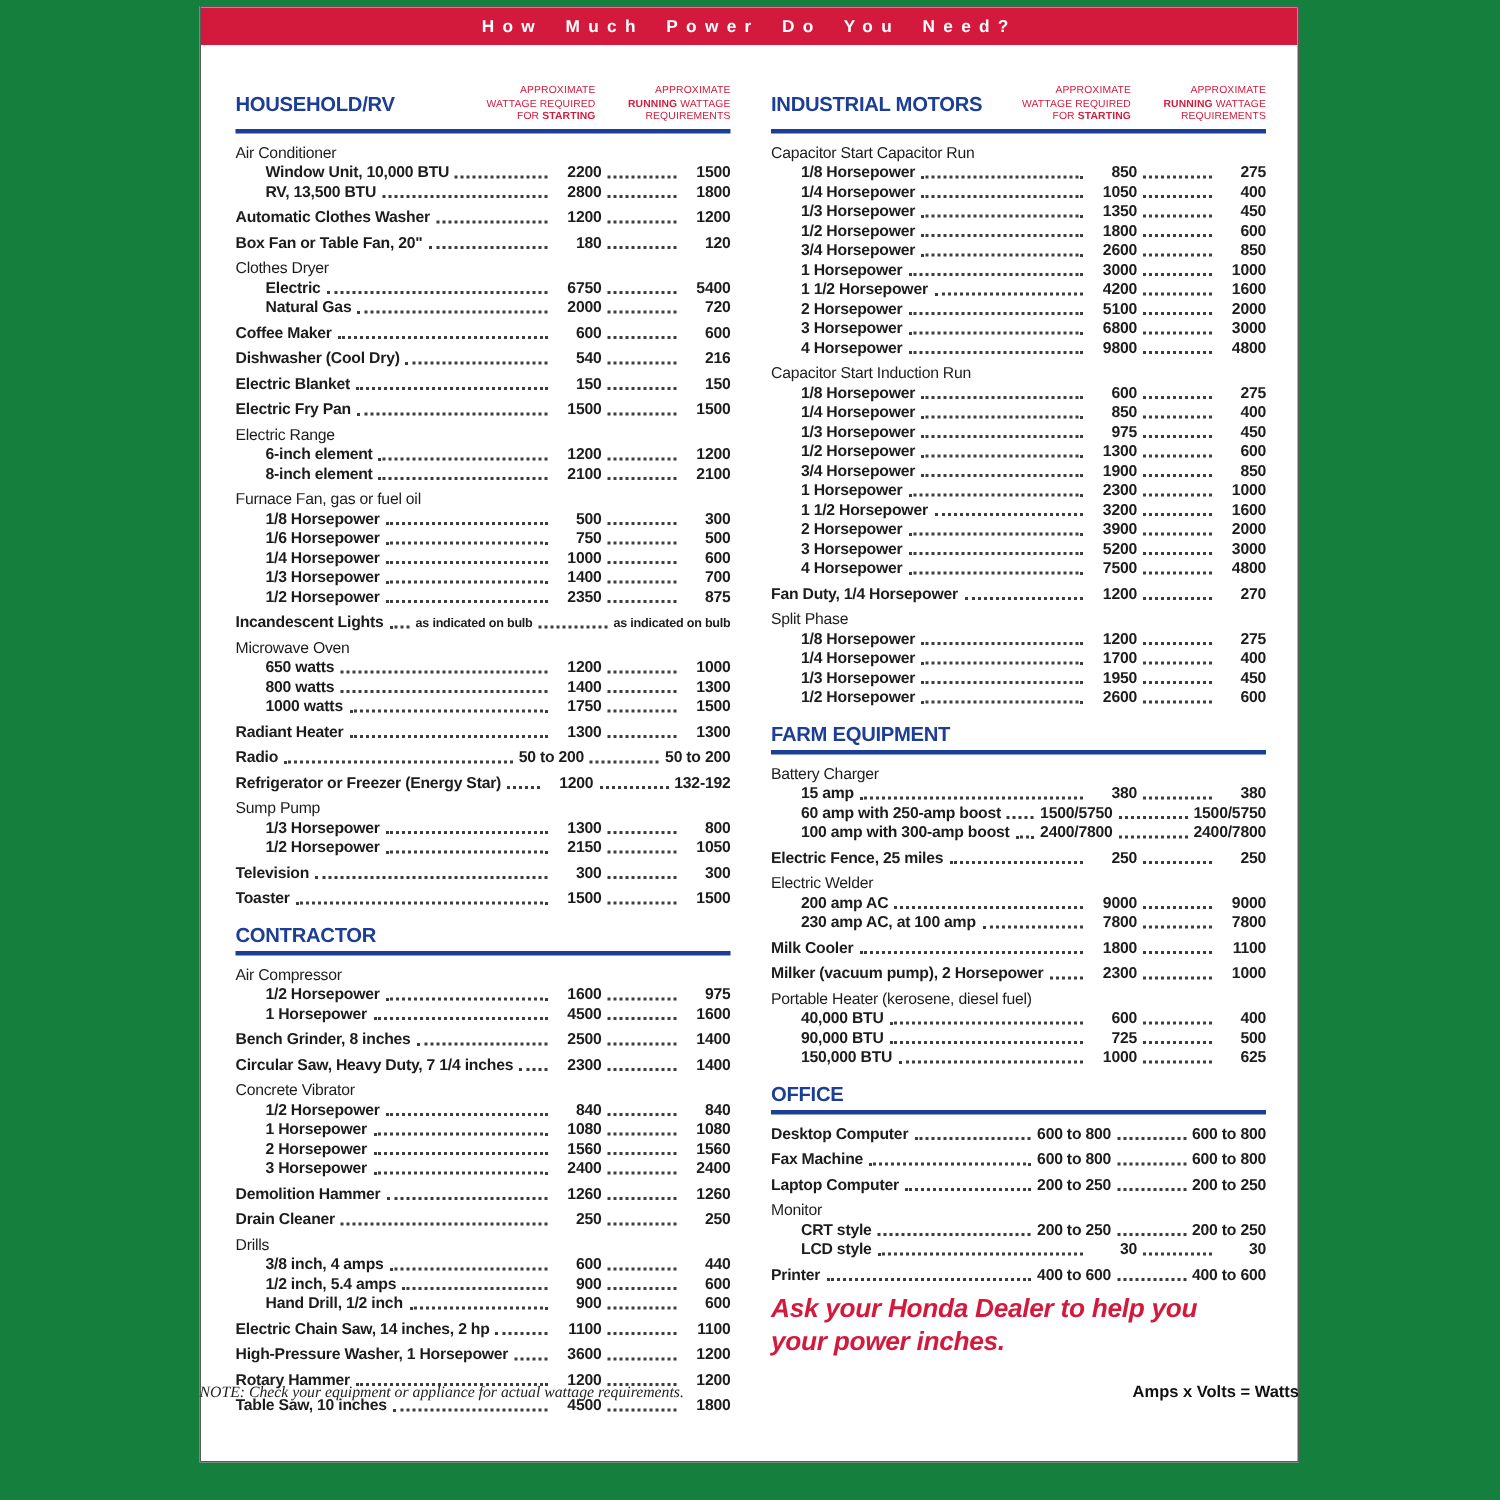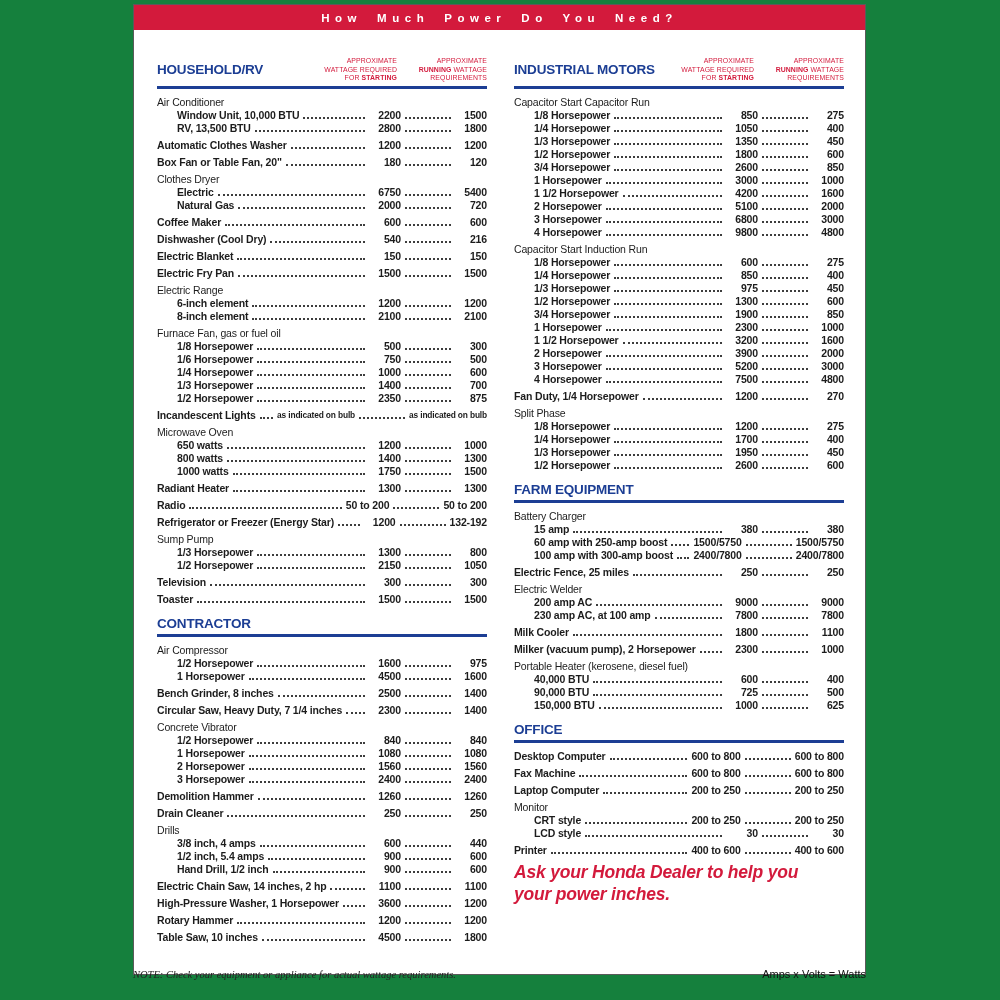--- a/index.html
+++ b/index.html
@@ -28,24 +28,24 @@
        line-height:13px;letter-spacing:-.15px;white-space:nowrap;overflow:hidden;}
   .row .label{flex:0 0 auto;}
   .row.indent .label{padding-left:20px;}
   .row .dots{flex:1 1 10px;min-width:8px;border-bottom:2px dotted var(--dots);margin:0 4px 3px;}
   .row .dots2{flex:0 1 46px;}
   .row .val{flex:0 0 auto;text-align:right;min-width:32px;}
   .row .val.long{font-size:8.4px;min-width:0;}
   .group-label{font-size:10.5px;font-weight:normal;line-height:13px;letter-spacing:-.15px;}
   .message{margin-top:0;color:var(--red);font-weight:bold;font-style:italic;
            font-size:17.5px;line-height:22.5px;letter-spacing:-.2px;}
-  .footer{position:absolute;left:133px;width:733px;top:968px;display:flex;
+  .footer{position:absolute;left:133px;width:733px;top:922px;display:flex;
           justify-content:space-between;align-items:baseline;}
   .note{font-family:"Liberation Serif",serif;font-style:italic;font-size:10.5px;color:#222;}
-  .formula{font-weight:normal;font-size:11px;color:#111;margin-left:12px;}
+  .formula{font-weight:bold;font-size:11px;color:#111;margin-left:12px;}
 </style>
 </head>
 <body>
 
 <div class="page">
   <div class="doc">
     <div class="banner">
       <span>How Much Power Do You Need?</span>
     </div>
     <div class="content">

